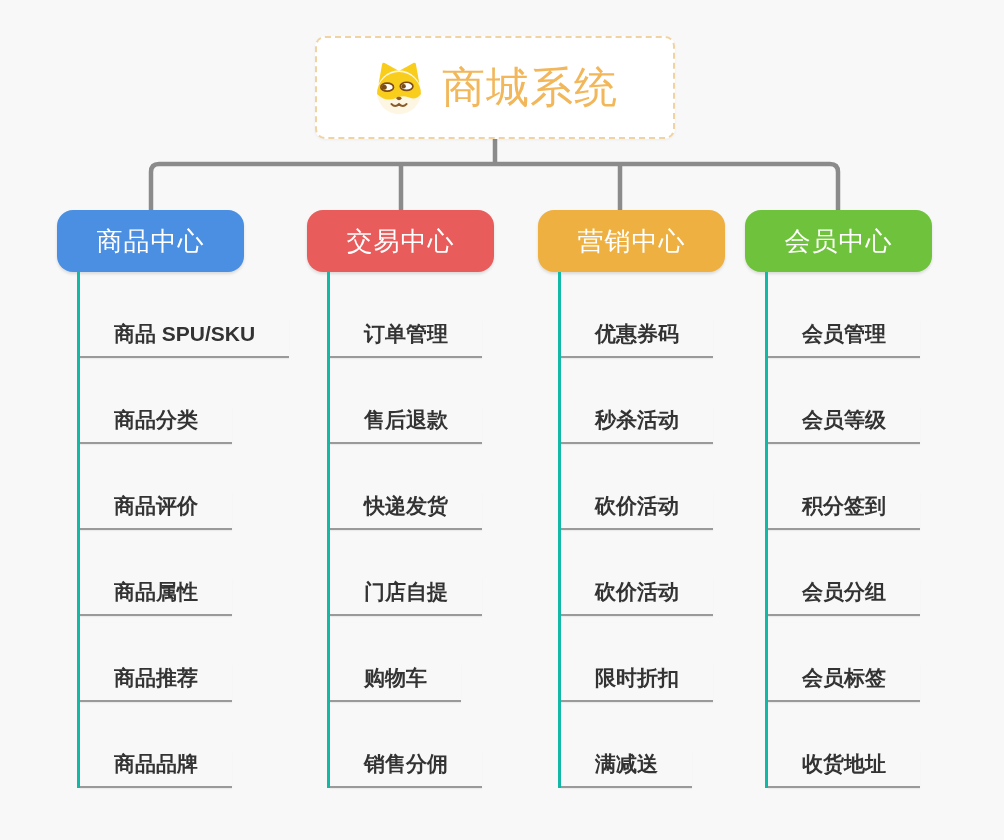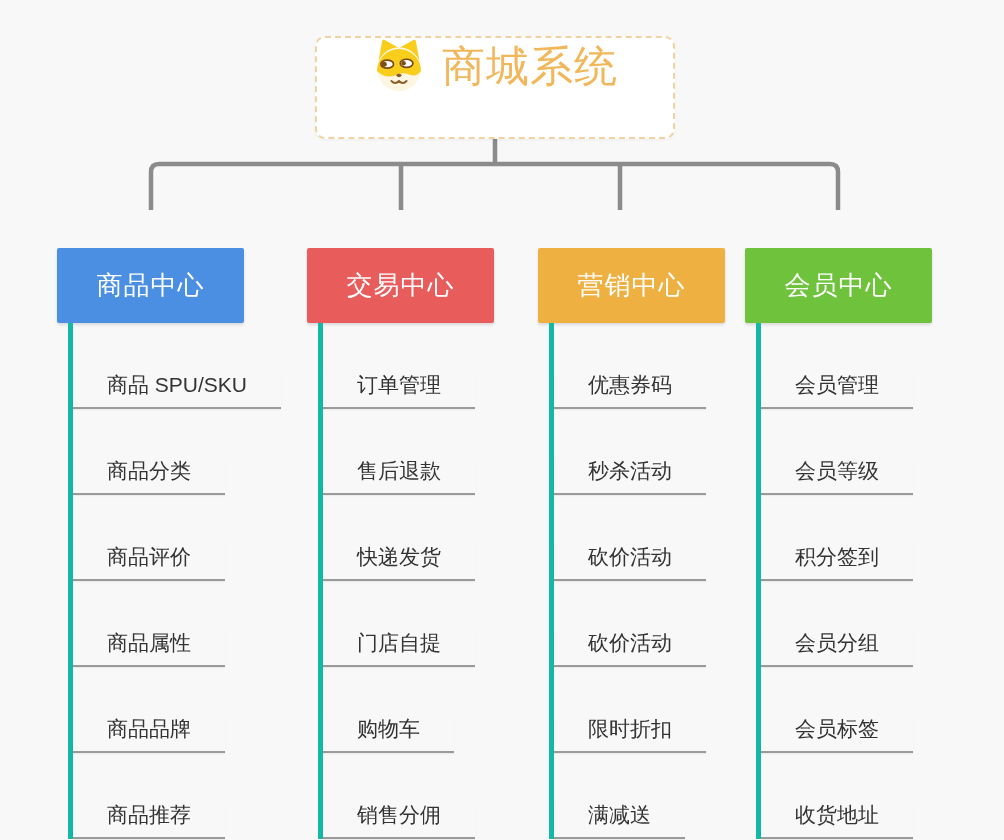--- a/index.html
+++ b/index.html
@@ -8,46 +8,47 @@
     background:#f8f8f8;
     font-family:"Liberation Sans","DejaVu Sans",sans-serif;
   }
   
   #connector-svg{position:absolute;left:0;top:0;z-index:0;}
   
   .root-node{
     position:absolute;left:315px;top:36px;width:360px;height:103px;
     background:#ffffff;border:2px dashed var(--root-border,#f1d3a1);
     border-radius:10px;box-sizing:border-box;
-    display:flex;align-items:flex-start;justify-content:center;gap:16px;
+    display:flex;align-items:center;justify-content:center;gap:16px;
     box-shadow:0 1px 3px rgba(0,0,0,0.05);
     z-index:2;
   }
   .root-title{
     font-size:43px;font-weight:500;letter-spacing:1px;
     color:var(--root-accent,#f2b75a);
     white-space:nowrap;
   }
   .dog-icon{width:54px;height:54px;flex:0 0 auto;}
   
   .branch{position:absolute;top:210px;width:187px;z-index:2;}
   .branch:nth-of-type(1){left:57px;}
   .branch:nth-of-type(2){left:307px;}
   .branch:nth-of-type(3){left:538px;}
   .branch:nth-of-type(4){left:745px;}
   .branch-header{
-    height:75px;border-radius:2px;
+    height:62px;border-radius:16px;
     display:flex;align-items:center;justify-content:center;
     color:#ffffff;font-size:26px;font-weight:500;letter-spacing:1px;
     box-shadow:0 2px 3px rgba(0,0,0,0.12);
-    cursor:default;white-space:nowrap;margin-top:38px;
+    cursor:default;white-space:nowrap;
   }
   .leaves{
-    margin-left:11px;
-    border-left:5px solid #14b8a6;
+    margin-left:20px;
+    border-left:3px solid #14b8a6;
+    font-weight:bold;
   }
   .leaf{
     height:86px;
     display:flex;align-items:flex-end;
   }
   .leaf:first-child{height:86px;}
   .leaf-label{
     display:inline-block;
     padding:0 34px 8px 34px;
     border-bottom:2px solid #9a9a9a;
@@ -98,24 +99,24 @@
         <div class="leaf">
           <span class="leaf-label">商品分类</span>
         </div>
         <div class="leaf">
           <span class="leaf-label">商品评价</span>
         </div>
         <div class="leaf">
           <span class="leaf-label">商品属性</span>
         </div>
         <div class="leaf">
-          <span class="leaf-label">商品品牌</span>
+          <span class="leaf-label">商品推荐</span>
         </div>
         <div class="leaf">
-          <span class="leaf-label">商品推荐</span>
+          <span class="leaf-label">商品品牌</span>
         </div>
       </div>
     </div>
     <div class="branch">
       <div class="branch-header" style="background: rgb(232, 92, 92);">交易中心</div>
       <div class="leaves">
         <div class="leaf">
           <span class="leaf-label">订单管理</span>
         </div>
         <div class="leaf">

